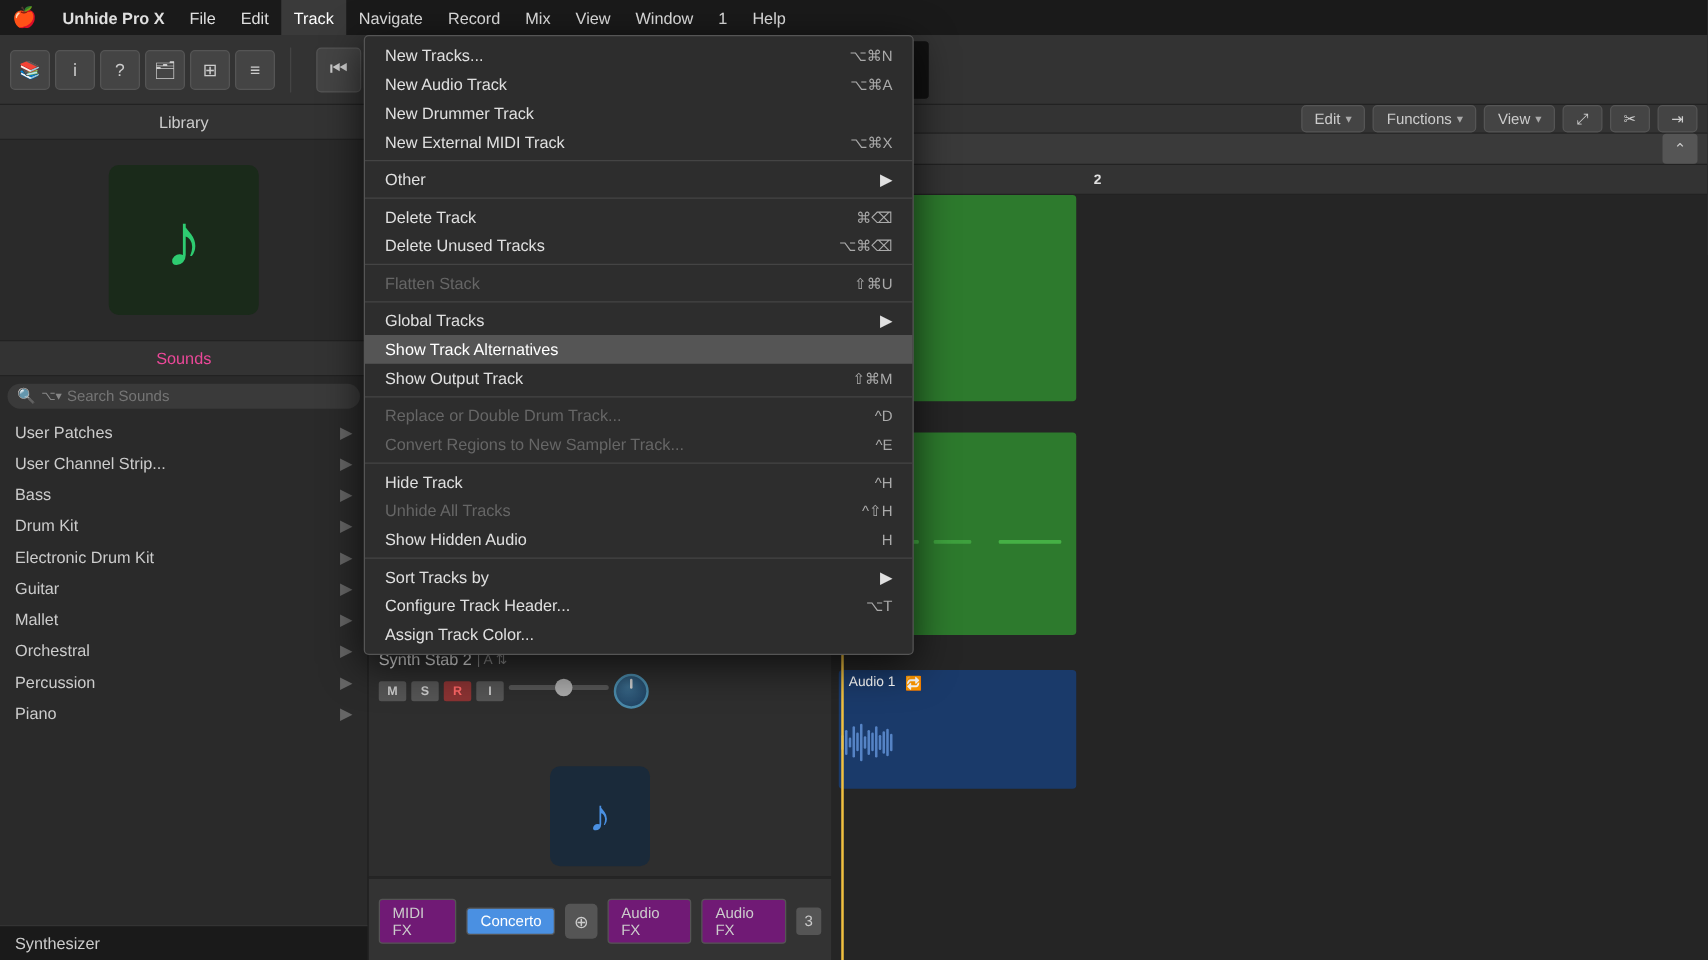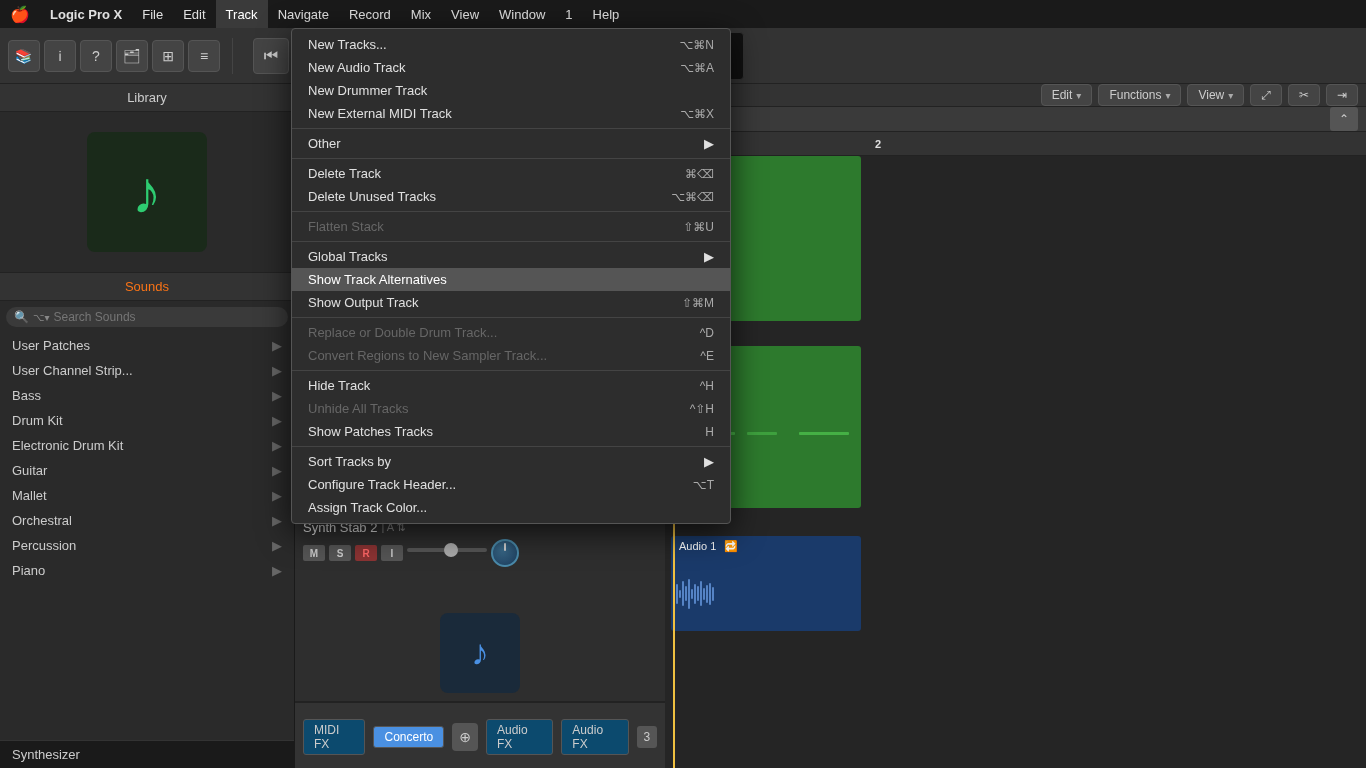--- a/index.html
+++ b/index.html
@@ -209,21 +209,21 @@
     }
     .music-note-large {
       font-size: 60px;
       color: #2ecc71;
     }
     #sounds-header {
       background: #333;
       text-align: center;
       padding: 6px;
       font-size: 13px;
-      color: #f97316;
+      color: #ec4899;
       border-top: 1px solid #222;
       border-bottom: 1px solid #222;
     }
     #search-bar {
       display: flex;
       align-items: center;
       background: #3a3a3a;
       margin: 6px;
       border-radius: 12px;
       padding: 3px 8px;
@@ -473,21 +473,21 @@
     #plugin-bar {
       height: 68px;
       background: #333;
       border-top: 1px solid #222;
       display: flex;
       align-items: center;
       padding: 0 8px;
       gap: 8px;
     }
     .plugin-slot {
-      background: #0c4a6e;
+      background: #701a75;
       border-radius: 3px;
       padding: 3px 10px;
       font-size: 12px;
       color: #ccc;
       cursor: pointer;
       border: 1px solid #555;
     }
     .plugin-slot.active {
       background: #4a90e2;
       color: #fff;
@@ -516,21 +516,21 @@
       color: #ccc;
     }
   </style>
 </head>
 <body>
 
 <div id="menubar">
   <div class="apple-logo">
     <span>🍎</span>
   </div>
-  <div class="menu-item app-name">Logic Pro X</div>
+  <div class="menu-item app-name">Unhide Pro X</div>
   <div class="menu-item">File</div>
   <div class="menu-item">Edit</div>
   <div class="menu-item active">Track</div>
   <div class="menu-item">Navigate</div>
   <div class="menu-item">Record</div>
   <div class="menu-item">Mix</div>
   <div class="menu-item">View</div>
   <div class="menu-item">Window</div>
   <div class="menu-item">1</div>
   <div class="menu-item">Help</div>
@@ -597,21 +597,21 @@
   <div class="dropdown-separator"></div>
   <div class="dropdown-item">
     <span class="dropdown-item-label">Hide Track</span>
     <span class="dropdown-shortcut">^H</span>
   </div>
   <div class="dropdown-item disabled">
     <span class="dropdown-item-label">Unhide All Tracks</span>
     <span class="dropdown-shortcut">^⇧H</span>
   </div>
   <div class="dropdown-item">
-    <span class="dropdown-item-label">Show Patches Tracks</span>
+    <span class="dropdown-item-label">Show Hidden Audio</span>
     <span class="dropdown-shortcut">H</span>
   </div>
   <div class="dropdown-separator"></div>
   <div class="dropdown-item">
     <span class="dropdown-item-label">Sort Tracks by</span>
     <span class="dropdown-arrow">▶</span>
   </div>
   <div class="dropdown-item">
     <span class="dropdown-item-label">Configure Track Header...</span>
     <span class="dropdown-shortcut">⌥T</span>

